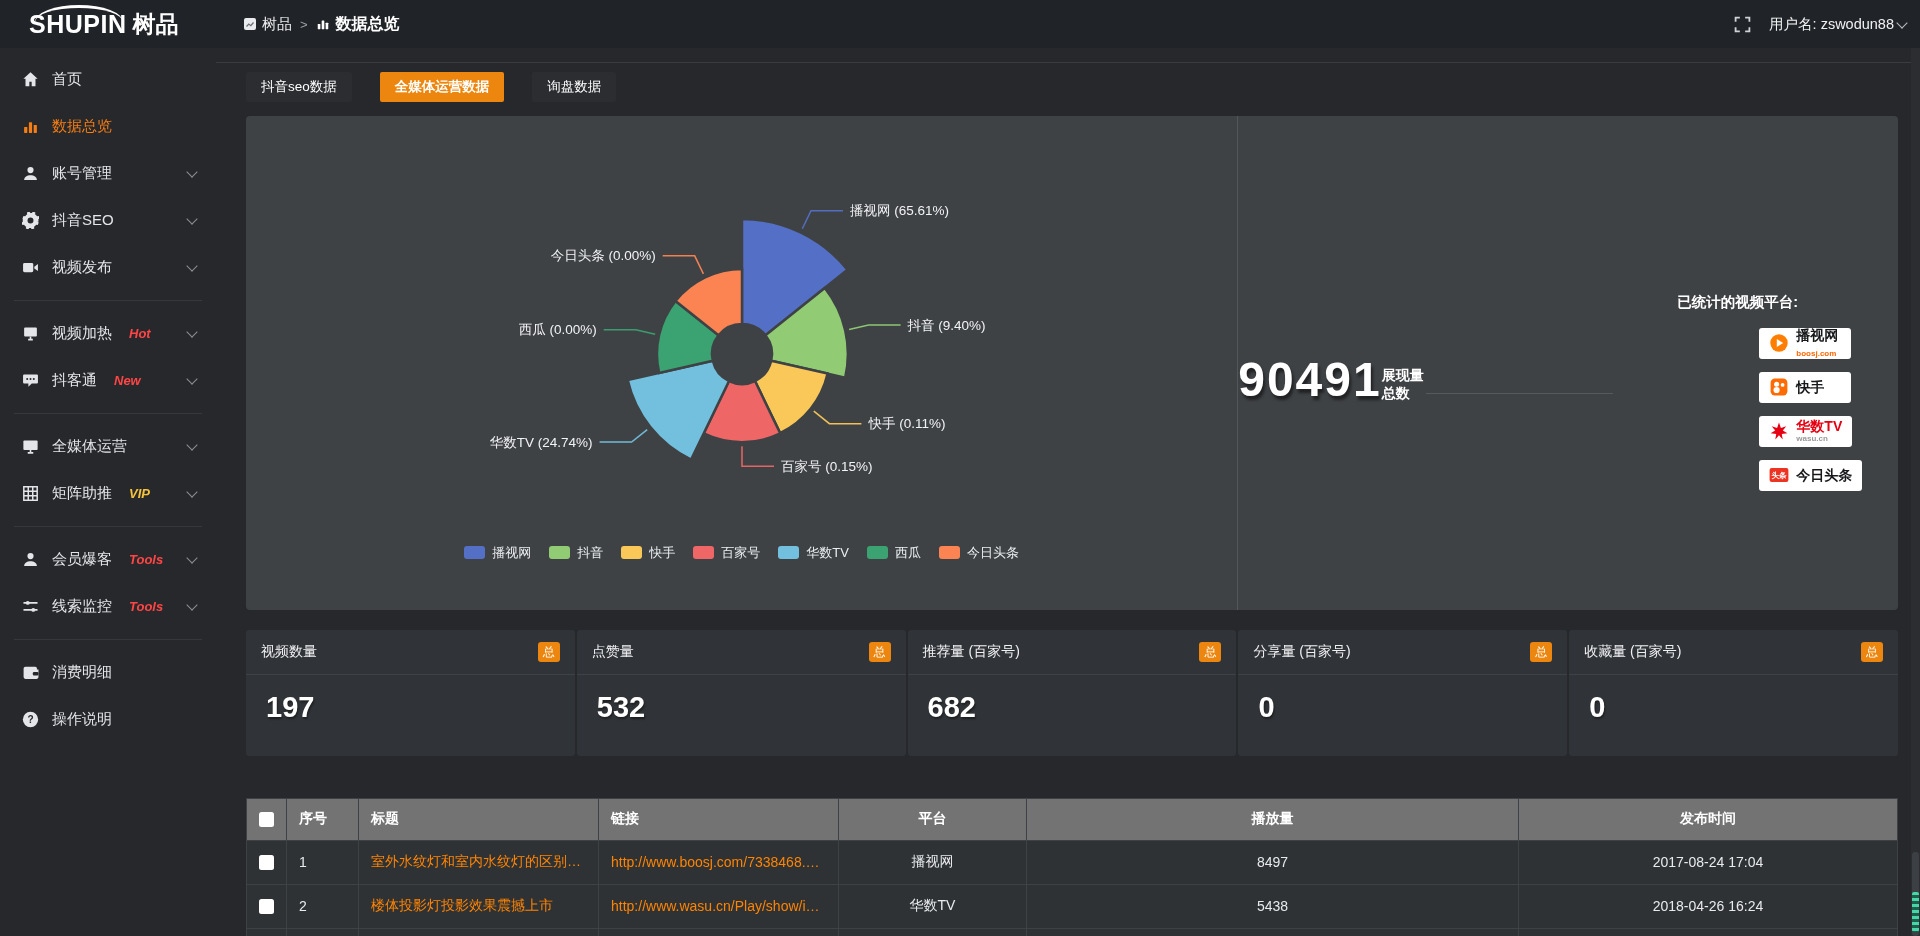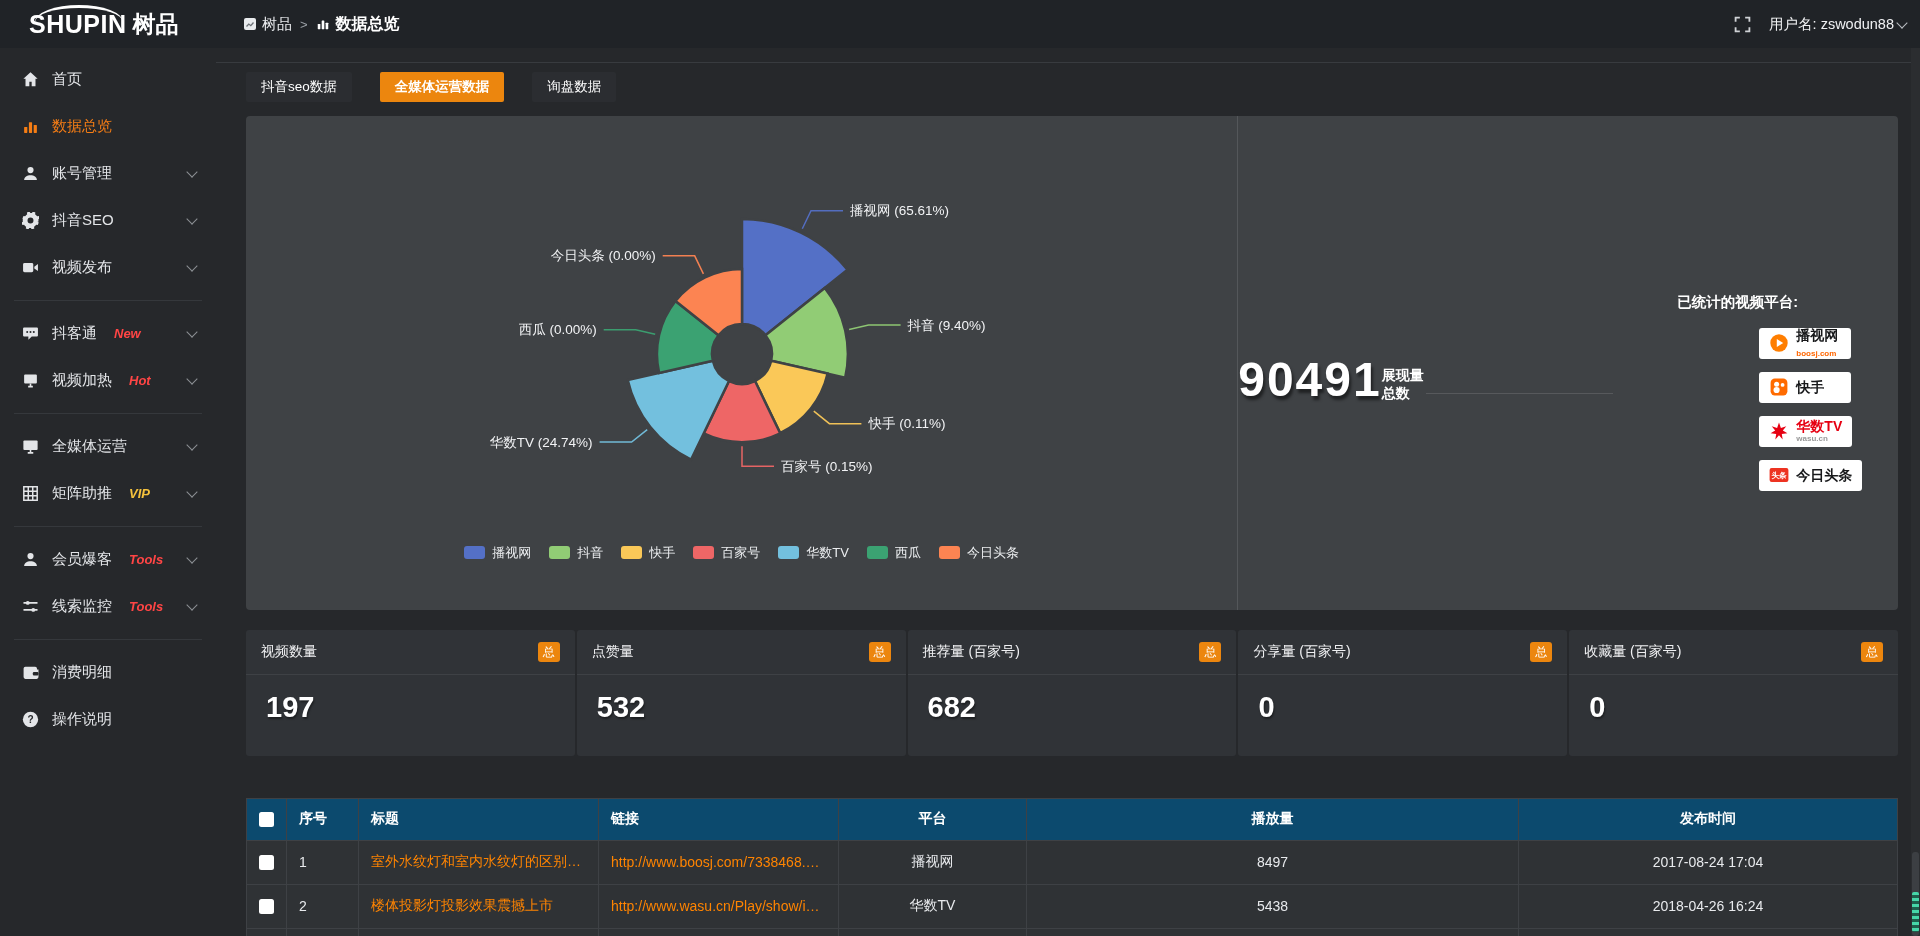--- a/index.html
+++ b/index.html
@@ -65,21 +65,21 @@
   .cards{margin-top:20px;display:flex;gap:2px;height:126px;justify-content:center;}
   .card{flex:1;background:#303337;border-radius:3px;overflow:hidden;}
   .card-head{height:44px;display:flex;align-items:center;justify-content:space-between;
              padding:0 15px;border-bottom:1px solid #3e4145;font-size:14px;color:#f0f1f3;}
   .tot-badge{background:#ec860e;color:#fff;font-size:12px;padding:4px 5px;border-radius:3px;line-height:1;cursor:pointer;}
   .card-value{font-size:29px;font-weight:bold;color:#fff;padding:16px 0 0 20px;
               text-shadow:1px 2px 2px rgba(0,0,0,.4);}
   
   .vid-table{margin-top:42px;width:100%;border-collapse:collapse;background:#2f3235;font-size:14px;table-layout:fixed;}
   .vid-table th,.vid-table td{border:1px solid #3e4145;padding:0 12px;height:44px;box-sizing:border-box;}
-  .vid-table thead th{background:#0c4a6e;font-weight:bold;color:#fff;height:42px;font-family:Liberation Mono, monospace;}
+  .vid-table thead th{background:#737373;font-weight:bold;color:#fff;height:42px;font-family:Liberation Mono, monospace;}
   .col-cb{width:40px;text-align:center;}
   .col-no{width:72px;text-align:left;}
   .col-title{width:240px;text-align:left;}
   .col-link{width:240px;text-align:left;}
   .col-plat{width:188px;text-align:center;}
   .col-play{width:492px;text-align:center;}
   .col-time{text-align:center;}
   .cell-orange{color:#ff8400;cursor:pointer;overflow:hidden;white-space:nowrap;text-overflow:ellipsis;}
   .cbx{display:inline-block;width:15px;height:15px;background:#fff;border-radius:2.5px;cursor:pointer;vertical-align:middle;}
   
@@ -172,39 +172,39 @@
             <path d="M11.6 7.2L15 4.8v6.6l-3.4-2.4z"></path>
           </svg>
         </span>
         <span>视频发布</span>
         <span class="chev"></span>
       </div>
       <div class="sb-divider"></div>
       <div class="sb-item">
         <span class="sb-ic">
           <svg width="17" height="17" viewBox="0 0 16 16" fill="currentColor">
+            <rect x="2" y="2.4" width="12" height="8.4" rx="1"></rect>
+            <path d="M5.8 13.8h4.4M8 10.8v3" stroke="currentColor" stroke-width="1.5" fill="none"></path>
+          </svg>
+        </span>
+        <span>视频加热</span>
+        <i class="sb-badge" style="color:#ff4545">Hot</i>
+        <span class="chev"></span>
+      </div>
+      <div class="sb-item">
+        <span class="sb-ic">
+          <svg width="17" height="17" viewBox="0 0 16 16" fill="currentColor">
             <path d="M2 2.4h12a1 1 0 011 1v6.4a1 1 0 01-1 1H9.2L6 13.8v-3H2a1 1 0 01-1-1V3.4a1 1 0 011-1z"></path>
             <circle cx="4.9" cy="6.6" r=".95" fill="#26282b"></circle>
             <circle cx="8" cy="6.6" r=".95" fill="#26282b"></circle>
             <circle cx="11.1" cy="6.6" r=".95" fill="#26282b"></circle>
           </svg>
         </span>
         <span>抖客通</span>
         <i class="sb-badge" style="color:#ff4545">New</i>
-        <span class="chev"></span>
-      </div>
-      <div class="sb-item">
-        <span class="sb-ic">
-          <svg width="17" height="17" viewBox="0 0 16 16" fill="currentColor">
-            <rect x="2" y="2.4" width="12" height="8.4" rx="1"></rect>
-            <path d="M5.8 13.8h4.4M8 10.8v3" stroke="currentColor" stroke-width="1.5" fill="none"></path>
-          </svg>
-        </span>
-        <span>视频加热</span>
-        <i class="sb-badge" style="color:#ff4545">Hot</i>
         <span class="chev"></span>
       </div>
       <div class="sb-divider"></div>
       <div class="sb-item">
         <span class="sb-ic">
           <svg width="17" height="17" viewBox="0 0 16 16" fill="currentColor">
             <rect x="1.3" y="2.4" width="13.4" height="9" rx="1"></rect>
             <path d="M5.4 14h5.2M8 11.4V14" stroke="currentColor" stroke-width="1.5" fill="none"></path>
           </svg>
         </span>

